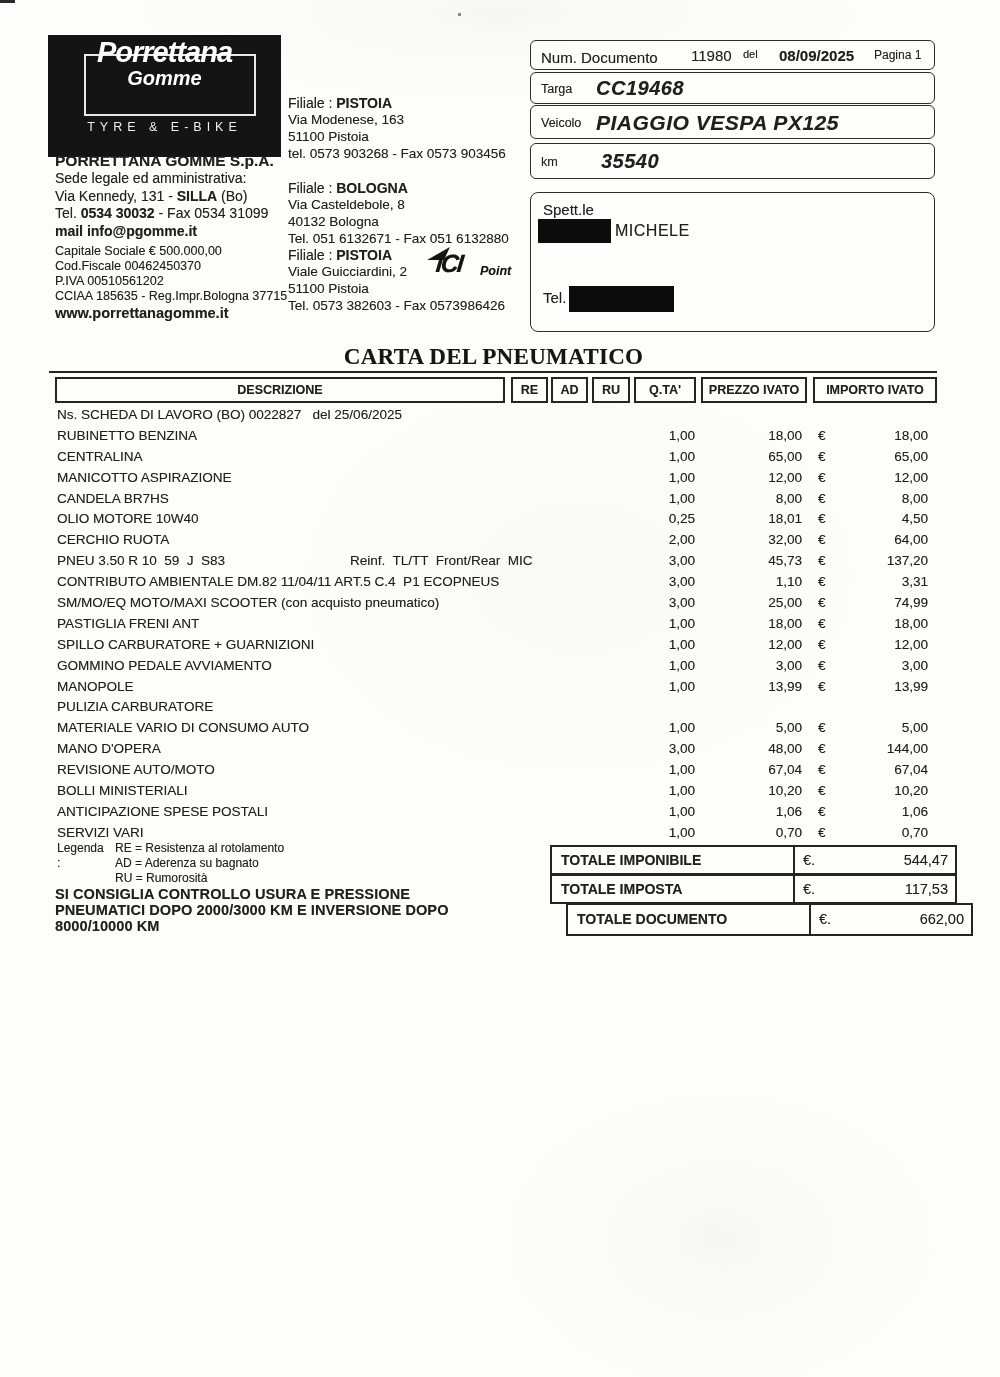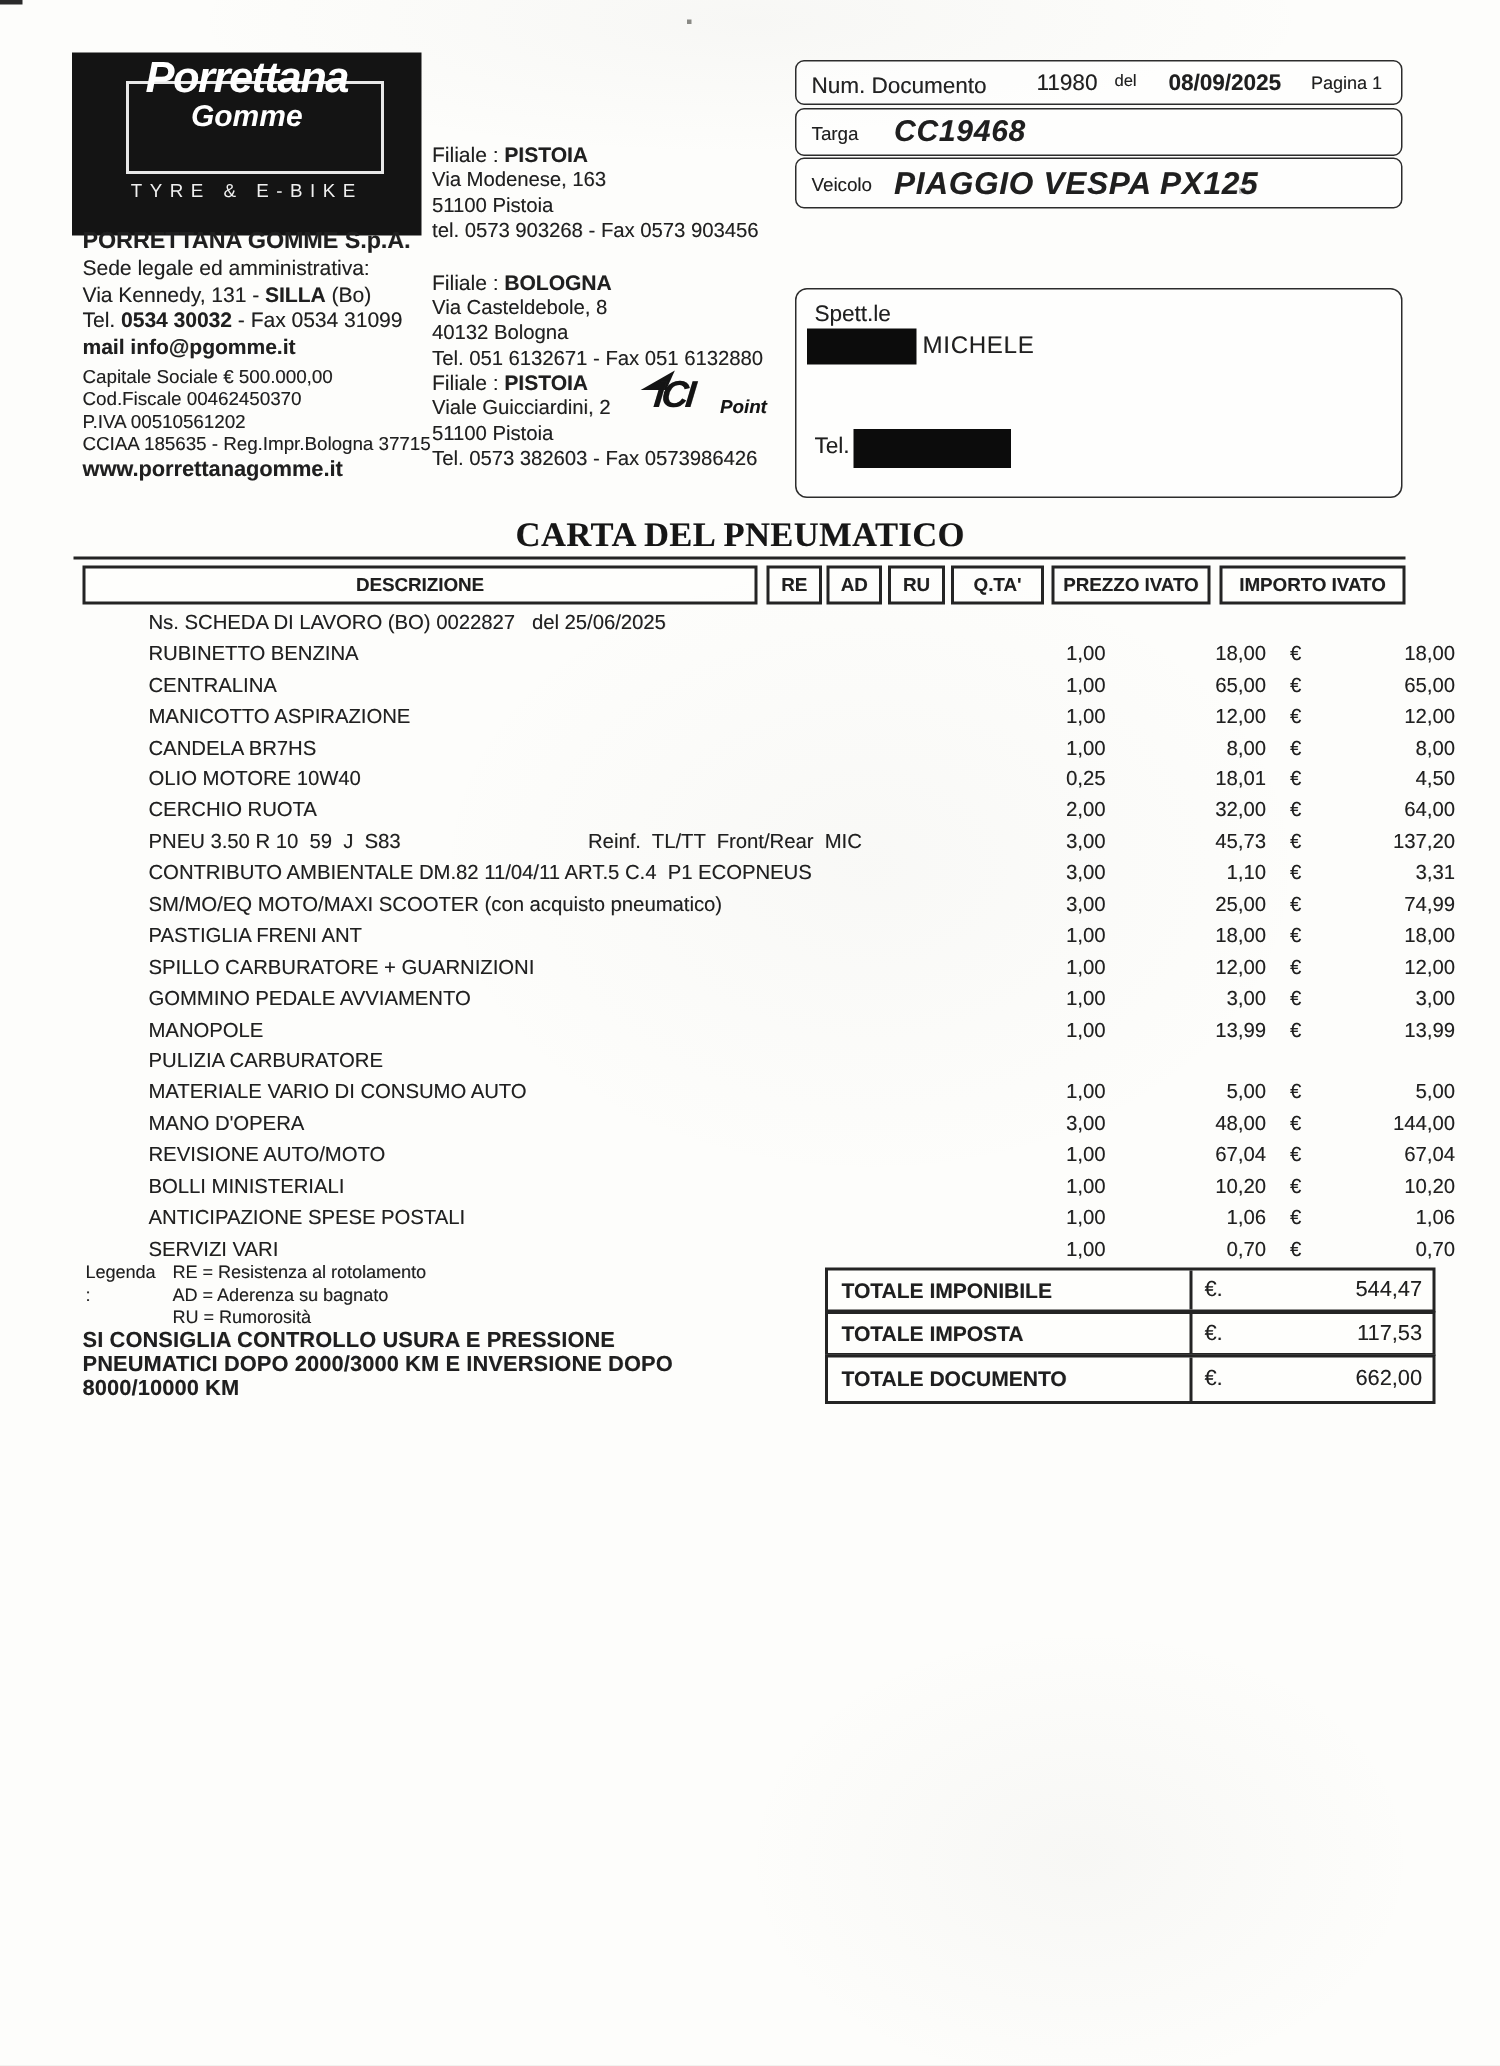--- a/index.html
+++ b/index.html
@@ -41,21 +41,21 @@
   .val-big{font-weight:bold;font-size:20px;letter-spacing:.5px;font-style:italic;}
   
   .cust-box{position:absolute;left:530px;top:192px;width:403px;height:138px;border:1.5px solid #2c2c2c;border-radius:8px;background:rgba(255,255,255,.5);}
   .redact{position:absolute;background:#0c0c0c;}
   
   .doc-title{position:absolute;left:250px;top:344px;width:487px;text-align:center;font-family:"Liberation Serif","DejaVu Serif",serif;font-weight:bold;font-size:23px;letter-spacing:.3px;color:#161616;}
   
   .tab-topline{position:absolute;left:49px;top:371px;width:888px;height:2px;background:#242424;}
   .hbox{position:absolute;top:377px;height:22px;border:2px solid #242424;font-size:12.5px;font-weight:bold;text-align:center;line-height:22px;background:rgba(255,255,255,.4);}
   .tbody{position:absolute;left:50px;top:404px;width:887px;font-size:13.5px;}
-  .trow{position:relative;height:20.9px;margin-left:42px;}
+  .trow{position:relative;height:20.9px;}
   .trow span{position:absolute;top:3px;}
   .c-desc{left:7px;white-space:pre;}
   .c-extra{left:300px;white-space:pre;}
   .c-qty{left:540px;width:105px;text-align:right;}
   .c-price{left:655px;width:97px;text-align:right;}
   .c-eur{left:768px;width:16px;}
   .c-amount{left:776px;width:102px;text-align:right;}
   
   .legend{position:absolute;left:57px;top:841px;font-size:12px;line-height:15px;}
   .legend-label{position:absolute;left:0;top:0;}
@@ -135,20 +135,24 @@
     <span class="abs b" style="left:248px;top:6px;font-size:15px;">08/09/2025</span>
     <span class="abs" style="left:343px;top:7px;font-size:12px;">Pagina 1</span>
   </div>
   <div class="doc-row" style="top:72px;height:30px;">
     <span class="abs" style="left:10px;top:9px;font-size:12.5px;">Targa</span>
     <span class="abs val-big" style="left:65px;top:4px;">CC19468</span>
   </div>
   <div class="doc-row" style="top:105px;height:32px;">
     <span class="abs" style="left:10px;top:10px;font-size:12.5px;">Veicolo</span>
     <span class="abs val-big" style="left:65px;top:5px;font-size:21px;">PIAGGIO VESPA PX125</span>
+  </div>
+  <div class="doc-row" style="top:143px;height:34px;">
+    <span class="abs" style="left:10px;top:11px;font-size:12.5px;">km</span>
+    <span class="abs val-big" style="left:70px;top:6px;">35540</span>
   </div>
 
   <div class="cust-box">
     <span class="abs" style="left:12px;top:8px;font-size:15px;">Spett.le</span>
     <span class="redact" style="left:7px;top:26px;width:73px;height:24px;"></span>
     <span class="abs" style="left:84px;top:29px;font-size:16px;letter-spacing:.5px;">MICHELE</span>
     <span class="abs" style="left:12px;top:96px;font-size:15px;">Tel.</span>
     <span class="redact" style="left:38px;top:93px;width:105px;height:26px;"></span>
   </div>
 
@@ -376,21 +380,21 @@
       <span class="total-amt">544,47</span>
     </div>
   </div>
   <div class="total-row" style="top:874px;">
     <div class="total-label">TOTALE IMPOSTA</div>
     <div class="total-val">
       <span class="total-cur">€.</span>
       <span class="total-amt">117,53</span>
     </div>
   </div>
-  <div class="total-row" style="top:903px;height:29px;">
+  <div class="total-row" style="top:903px;height:29px;margin-left:16px;">
     <div class="total-label" style="line-height:29px;">TOTALE DOCUMENTO</div>
     <div class="total-val" style="line-height:29px;">
       <span class="total-cur">€.</span>
       <span class="total-amt">662,00</span>
     </div>
   </div>
 
 </div>
 
 </body></html>

